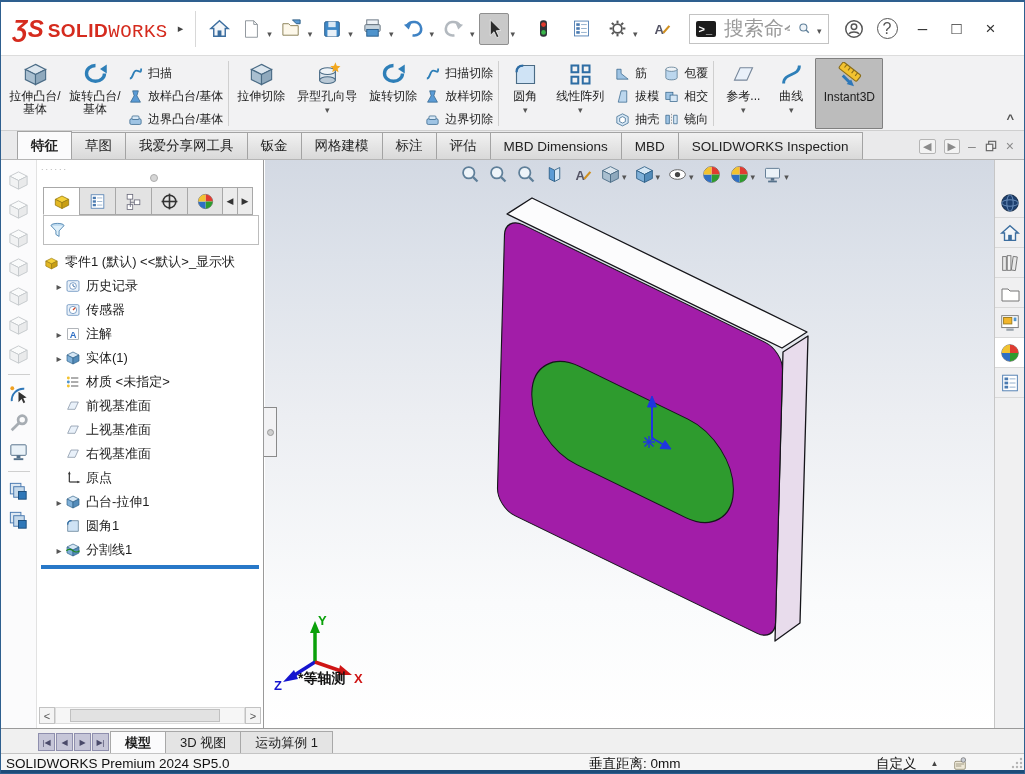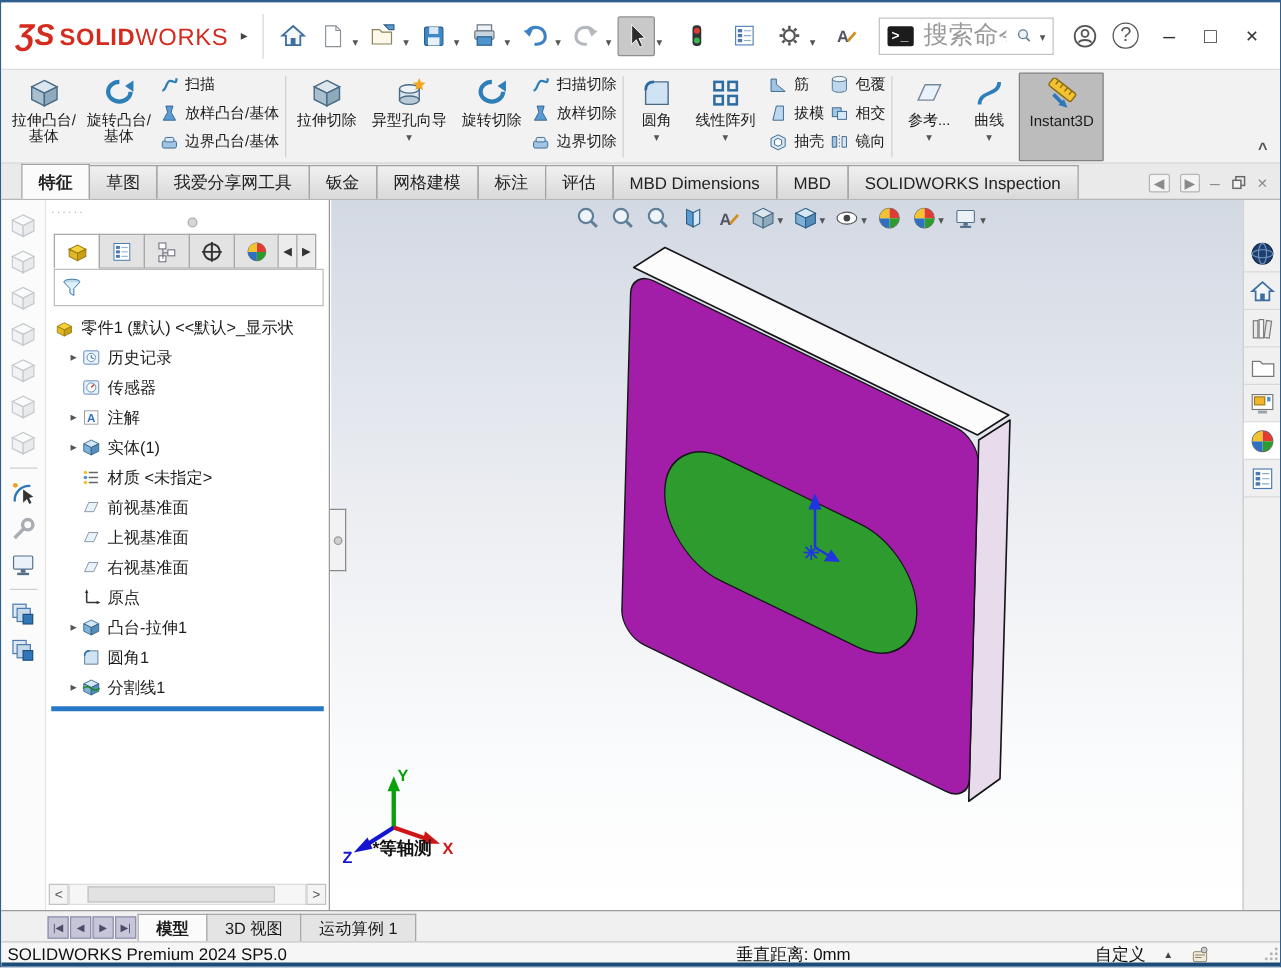--- a/index.html
+++ b/index.html
@@ -8,21 +8,21 @@
        border:1px solid #2e5f8f;border-top:2px solid #2e5f8f;
        font-family:"Liberation Sans",sans-serif;color:#1c1c1c;overflow:hidden;}
   svg{display:block;}
   .caret::after{content:"▾";font-size:9px;color:#555;line-height:1;}
   
   .titlebar{position:absolute;top:0;left:0;right:0;height:54px;background:#fff;
             border-bottom:1px solid #dcdcdc;display:flex;align-items:center;padding:0 6px;}
   .logo{display:flex;align-items:baseline;gap:4px;padding:0 6px;white-space:nowrap;}
   .logo .ds{font-size:24px;font-weight:bold;font-style:italic;color:#d52b1e;}
   .logo .solid{font-size:19px;font-weight:bold;color:#d52b1e;letter-spacing:.5px;}
-  .logo .works{font-size:19px;color:#d52b1e;letter-spacing:.5px;}
+  .logo .works{font-size:19px;color:#d52b1e;letter-spacing:.5px;font-family:Liberation Mono, monospace;}
   .flyout{color:#444;font-size:11px;margin:0 4px;}
   .tb-sep{width:1px;height:36px;background:#d8d8d8;margin:0 8px;}
   .tb-btn{display:flex;align-items:center;justify-content:center;width:30px;height:32px;border-radius:2px;}
   .tb-group{display:flex;align-items:center;margin-right:2px;}
   .tb-caret{font-size:9px;color:#666;margin:10px 3px 0 1px;}
   .tb-btn.pressed{background:#c9c9c9;border:1px solid #8f8f8f;}
   .searchbox{display:flex;align-items:center;gap:6px;border:1px solid #c3c3c3;height:30px;
              width:140px;padding:0 6px;margin:0 10px;background:#fff;}
   .searchbox input{border:0;outline:0;width:70px;font-size:20px;color:#333;
                    font-family:"Liberation Sans",sans-serif;background:transparent;}
@@ -33,21 +33,21 @@
            font-size:17px;color:#333;}
   
   .ribbon{position:absolute;top:54px;left:0;right:0;height:75px;background:#f2f2f3;
           border-bottom:1px solid #cfcfcf;display:flex;align-items:stretch;padding:2px 4px 1px 4px;}
   .rb-group{display:flex;align-items:stretch;}
   .rb-sep{width:1px;background:#cfcfcf;margin:3px 3px;}
   .rb-big{display:flex;flex-direction:column;align-items:center;justify-content:flex-start;
           padding:3px 2px 0 2px;font-size:12px;line-height:1.12;text-align:center;}
   .rb-big .lbl{margin-top:2px;}
   .rb-small-col{display:flex;flex-direction:column;justify-content:center;padding:0 2px;}
-  .rb-small{display:flex;align-items:flex-start;gap:4px;height:23px;font-size:12px;white-space:nowrap;}
+  .rb-small{display:flex;align-items:flex-end;gap:4px;height:23px;font-size:12px;white-space:nowrap;}
   .i3d{margin-left:2px;width:68px;background:#bcbcbc;border:1px solid #808080;border-radius:1px;}
   .rb-collapse{position:absolute;right:10px;bottom:4px;font-size:13px;color:#555;font-weight:bold;}
   
   .tabrow{position:absolute;top:129px;left:0;right:0;height:29px;background:#eaeaeb;
           border-bottom:1px solid #b5b5b5;display:flex;align-items:flex-end;padding-left:16px;}
   .ctab{height:27px;display:flex;align-items:center;padding:0 13px;font-size:13.5px;
         background:linear-gradient(#f1f1f1,#d9d9d9);border:1px solid #a3a3a3;border-bottom:none;
         margin-right:-1px;color:#222;}
   .ctab.active{background:#fbfbfc;height:28px;font-weight:bold;}
   .doc-controls{margin-left:auto;display:flex;align-items:center;gap:8px;padding:0 10px 5px 0;color:#8a8a8a;}

